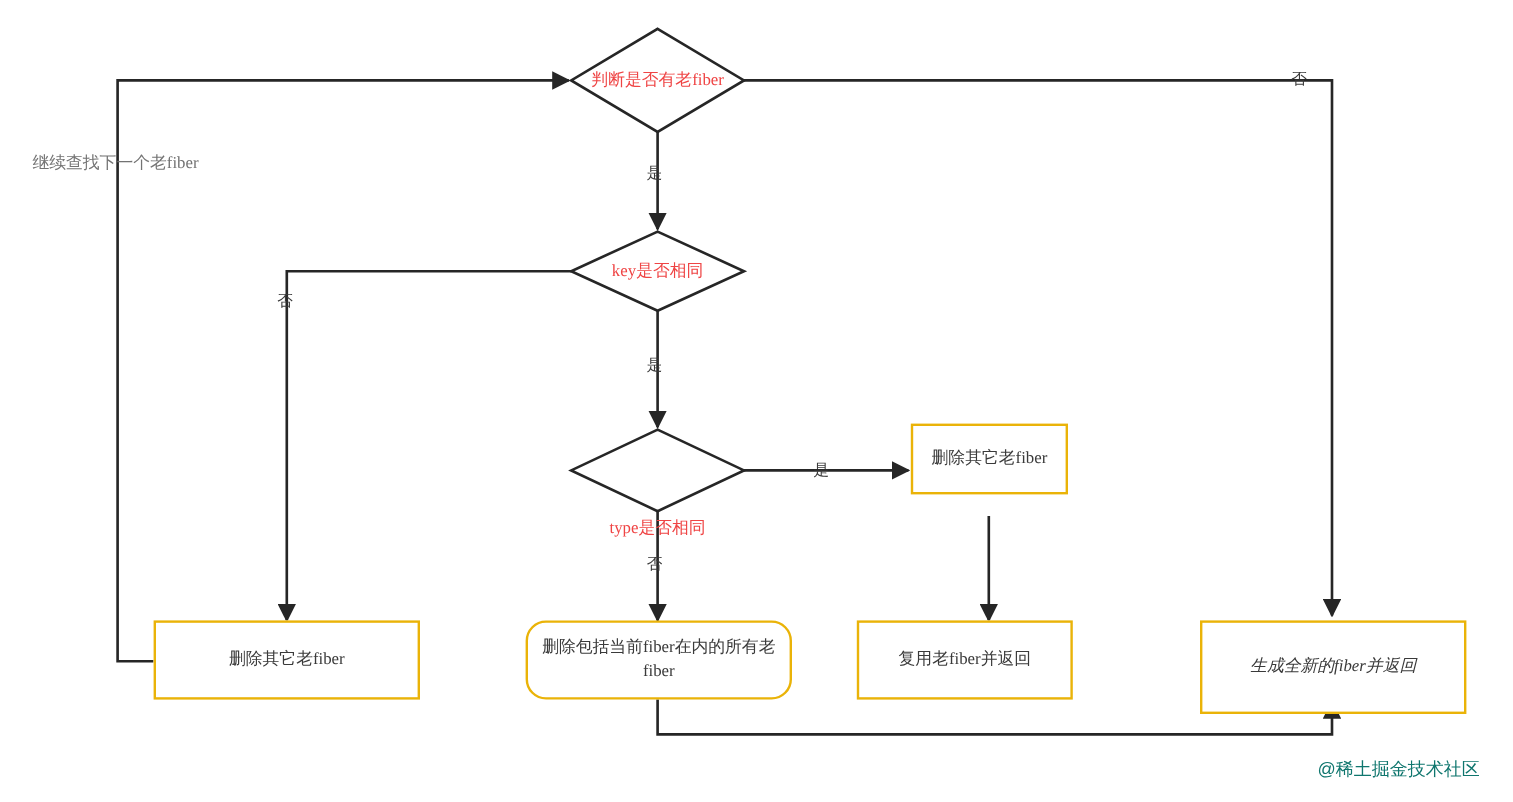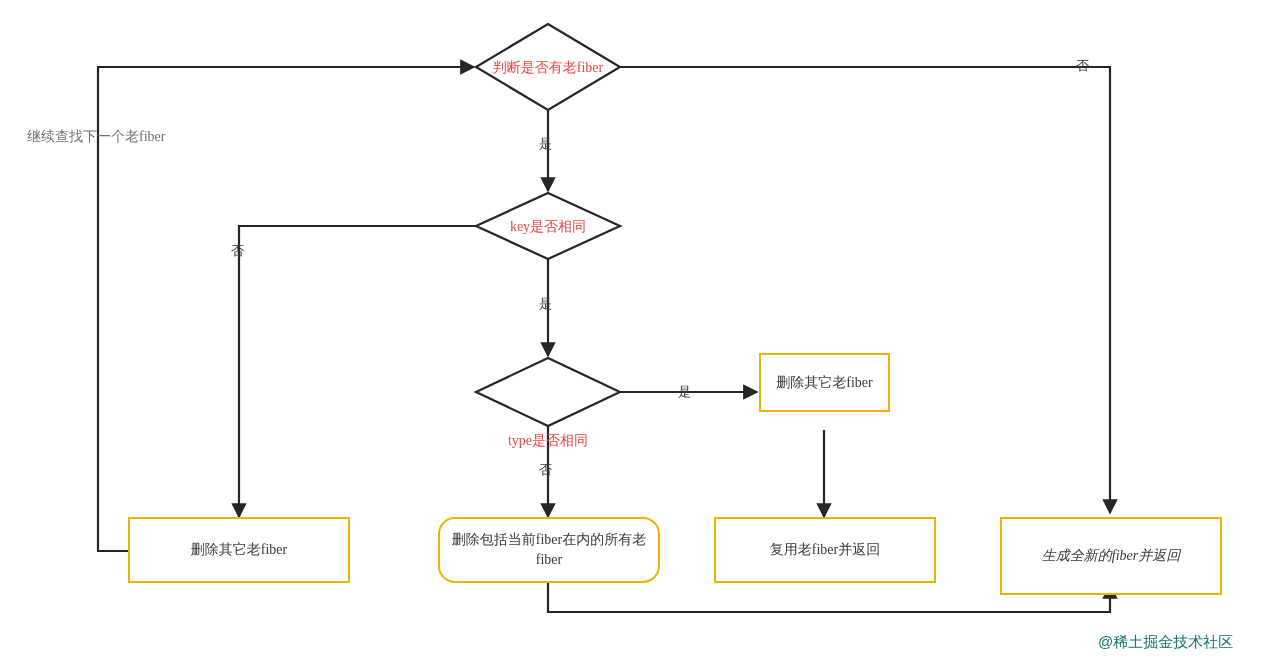--- a/index.html
+++ b/index.html
@@ -119,21 +119,21 @@
   <div class="diamond-label" style="left:478px; top:214px; width:140px; height:26px;">key是否相同</div>
 
   <div class="diamond-label" style="left:478px; top:380px; width:140px; height:26px;margin-top:48px;">type是否相同</div>
 
   <div class="node-box" style="left:759px; top:353px; width:131px; height:59px;">删除其它老fiber</div>
 
   <div class="node-box" style="left:128px; top:517px; width:222px; height:66px;">删除其它老fiber</div>
 
   <div class="node-box" style="left:438px; top:517px; width:222px; height:66px;border-radius:17px;">删除包括当前fiber在内的所有老fiber</div>
 
-  <div class="node-box" style="left:714px; top:517px; width:222px; height:66px;">复用老fiber并返回</div>
+  <div class="node-box" style="left:714px; top:517px; width:180px; height:66px;">复用老fiber并返回</div>
 
   <div class="node-box" style="left:1000px; top:517px; width:222px; height:78px;font-style:italic;">生成全新的fiber并返回</div>
 
   <div class="edge-label" style="left:1076px; top:58px;">否</div>
 
   <div class="edge-label" style="left:539px; top:136px;">是</div>
 
   <div class="edge-label" style="left:231px; top:243px;">否</div>
 
   <div class="edge-label" style="left:539px; top:296px;">是</div>

